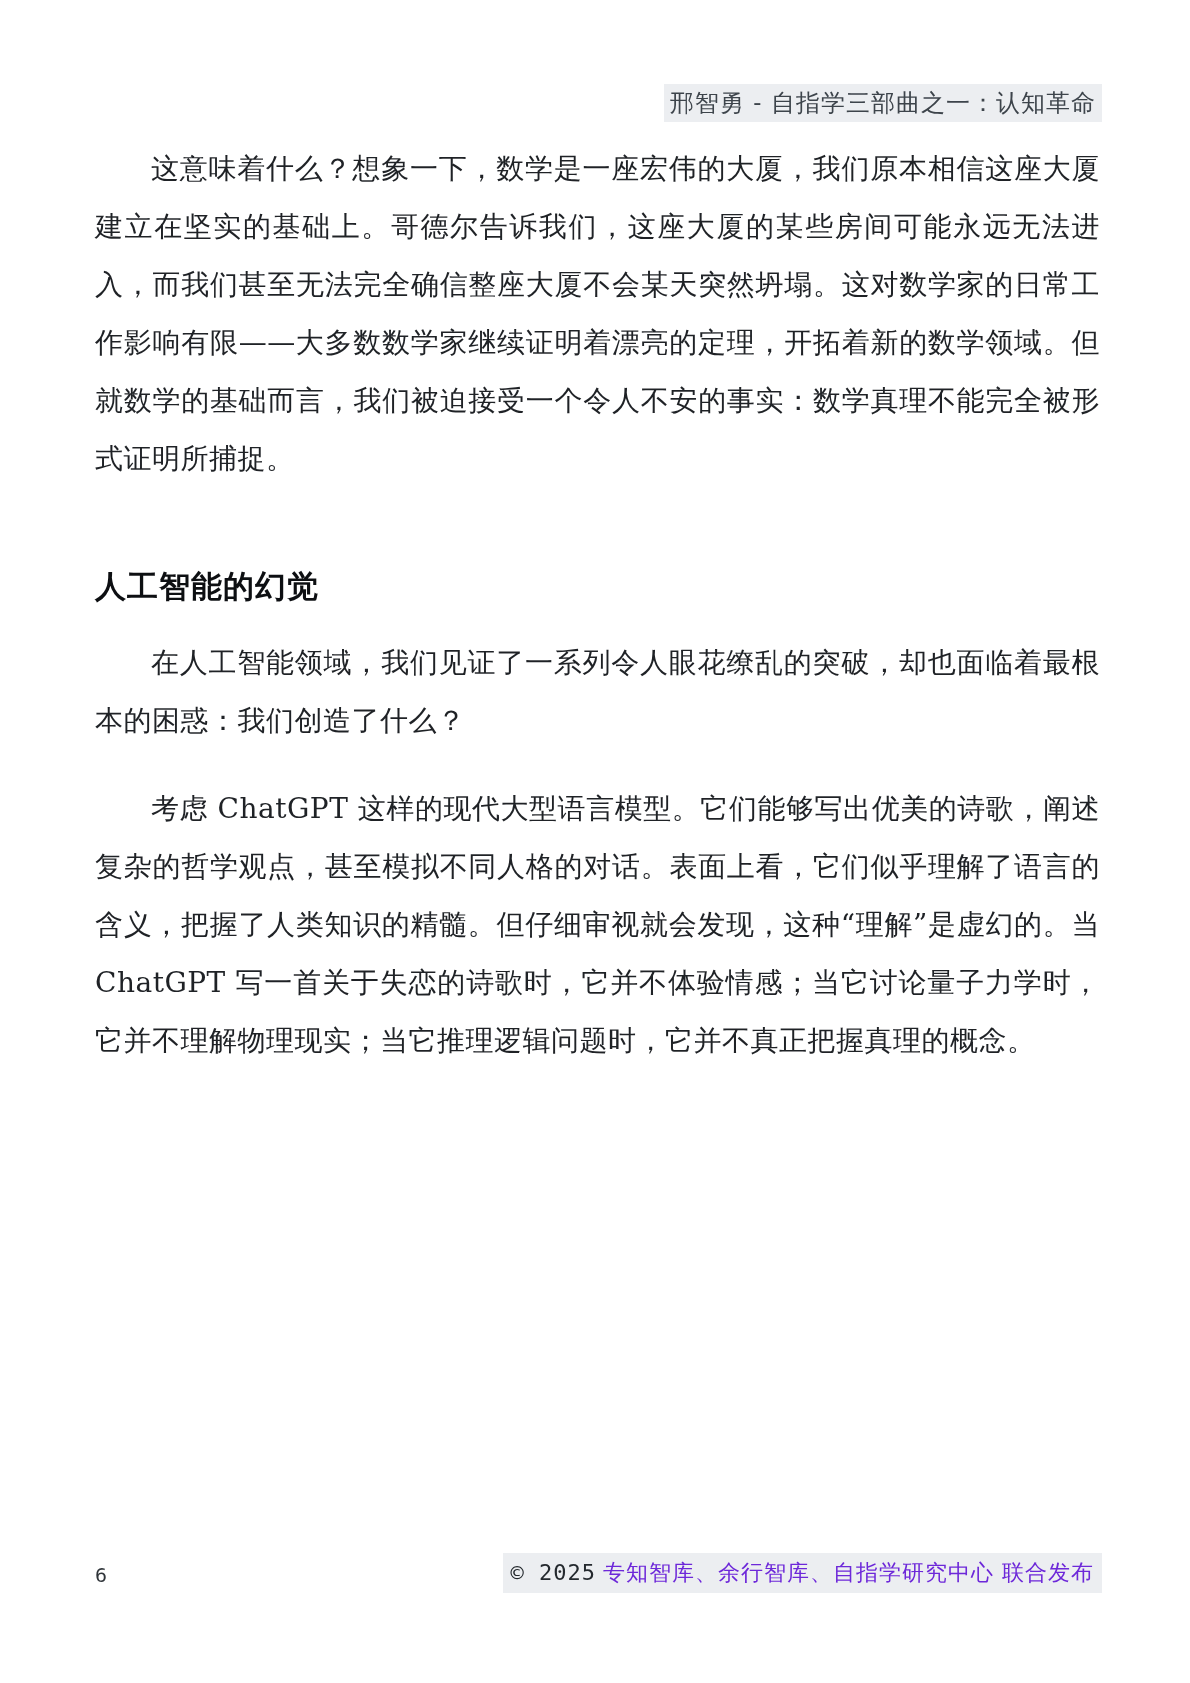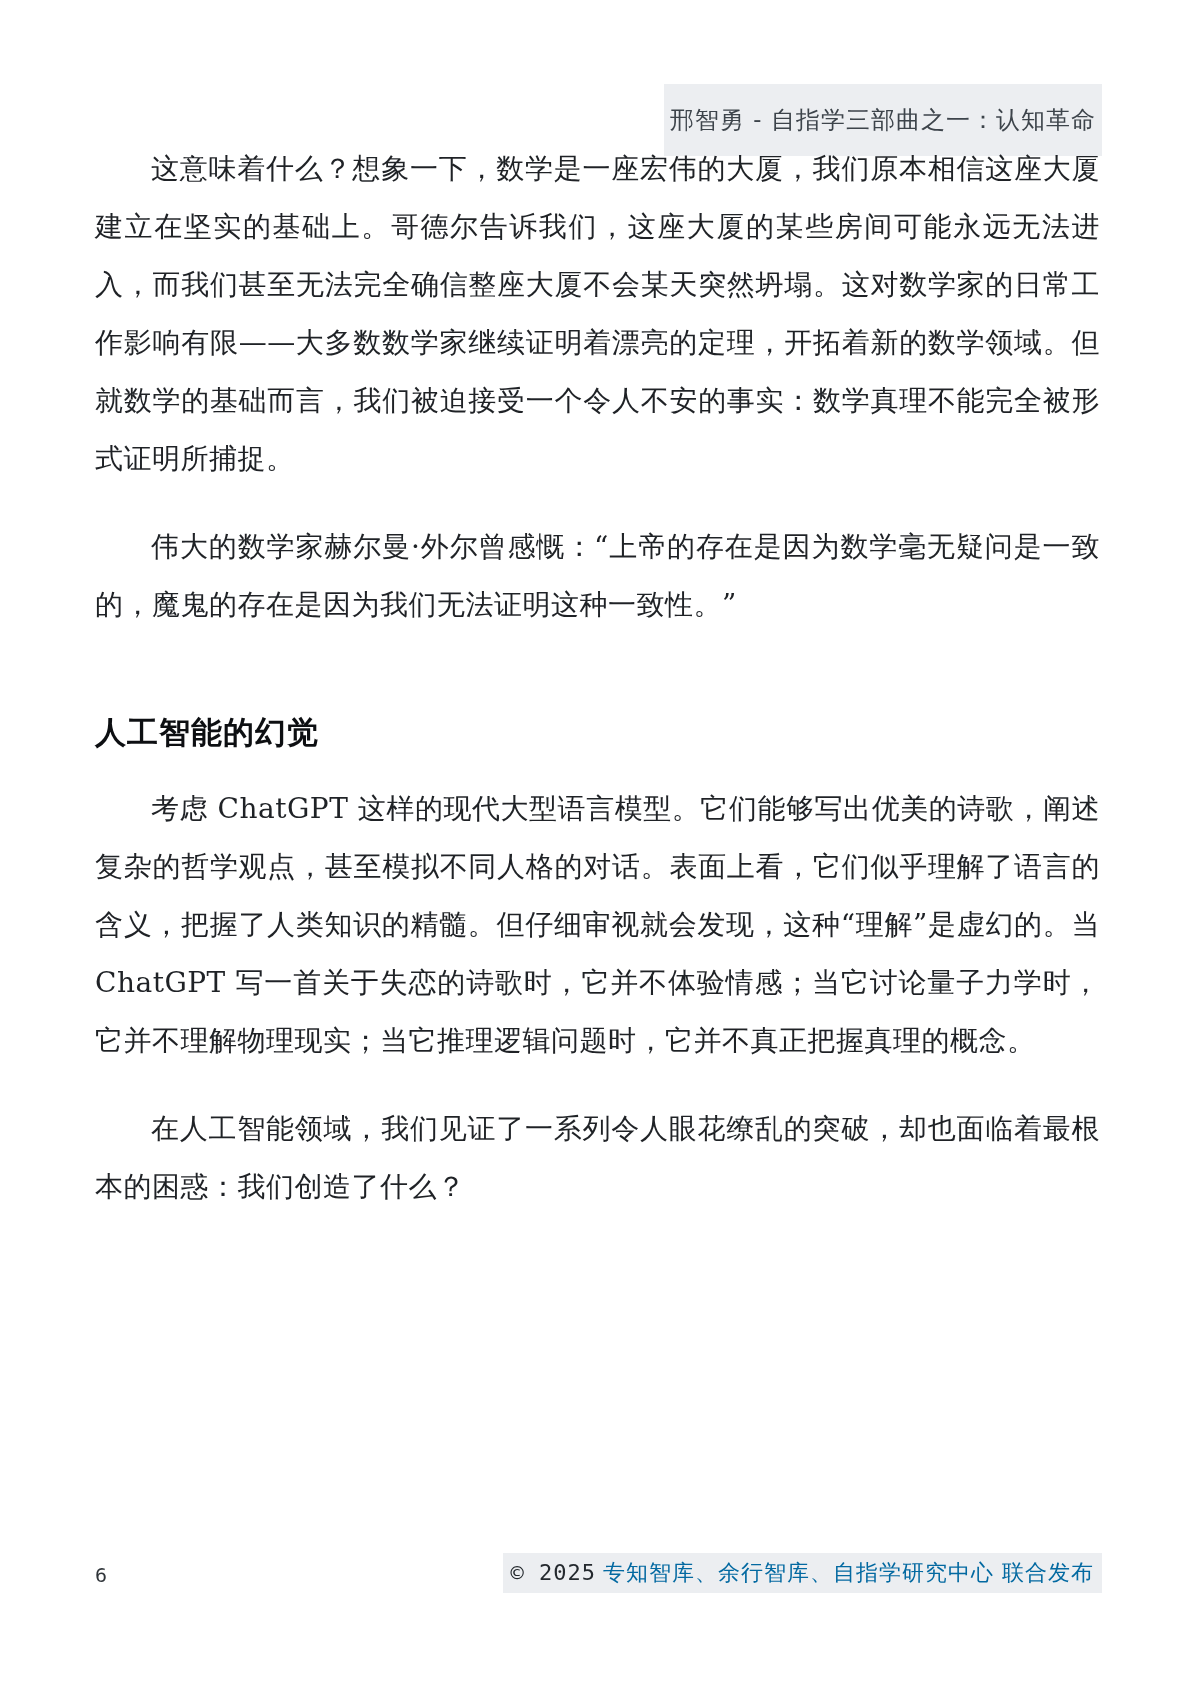--- a/index.html
+++ b/index.html
@@ -23,21 +23,21 @@
     left: 95px;
     right: 88px;
     text-align: right;
   }
   .header-chip {
     display: inline-block;
     background: #eceef1;
     color: #3d444b;
     font-size: 24px;
     line-height: 36px;
-    padding: 18px 6px;
+    padding: 1px 6px;
     letter-spacing: 1px;
   }
 
   
   .content {
     position: absolute;
     top: 140px;
     left: 95px;
     right: 90px;
     color: #1f2226;
@@ -82,41 +82,40 @@
     padding: 3px 8px;
     white-space: nowrap;
   }
   .footer-chip .sym {
     font-family: "DejaVu Sans Mono", monospace;
     color: #24292e;
     letter-spacing: 1px;
     text-align: center;
   }
   .footer-chip .orgs {
-    color: #0369a1;
+    color: #6d28d9;
     letter-spacing: 1px;
   }
 </style>
 </head>
 <body>
 
 <div class="page">
 
   <div class="header">
     <span class="header-chip">邢智勇 - 自指学三部曲之一：认知革命</span>
   </div>
 
   <div class="content">
     <p class="para">这意味着什么？想象一下，数学是一座宏伟的大厦，我们原本相信这座大厦建立在坚实的基础上。哥德尔告诉我们，这座大厦的某些房间可能永远无法进入，而我们甚至无法完全确信整座大厦不会某天突然坍塌。这对数学家的日常工作影响有限——大多数数学家继续证明着漂亮的定理，开拓着新的数学领域。但就数学的基础而言，我们被迫接受一个令人不安的事实：数学真理不能完全被形式证明所捕捉。</p>
-    <p class="para">伟大的数学家赫尔曼·外尔曾感慨：“上帝的存在是因为数学毫无疑问是一致的，魔鬼的存在是因为我们无法证明这种一致性。”</p>
 
     <h2 class="section-heading">人工智能的幻觉</h2>
 
+    <p class="para">在人工智能领域，我们见证了一系列令人眼花缭乱的突破，却也面临着最根本的困惑：我们创造了什么？</p>
     <p class="para">考虑 ChatGPT 这样的现代大型语言模型。它们能够写出优美的诗歌，阐述复杂的哲学观点，甚至模拟不同人格的对话。表面上看，它们似乎理解了语言的含义，把握了人类知识的精髓。但仔细审视就会发现，这种“理解”是虚幻的。当 ChatGPT 写一首关于失恋的诗歌时，它并不体验情感；当它讨论量子力学时，它并不理解物理现实；当它推理逻辑问题时，它并不真正把握真理的概念。</p>
-    <p class="para">在人工智能领域，我们见证了一系列令人眼花缭乱的突破，却也面临着最根本的困惑：我们创造了什么？</p>
   </div>
 
   <div class="footer">
     <span class="page-number">6</span>
     <span class="footer-chip"><span class="sym">© 2025</span><span> </span><span class="orgs">专知智库、余行智库、自指学研究中心 联合发布</span></span>
   </div>
 
 </div>
 
 </body></html>

